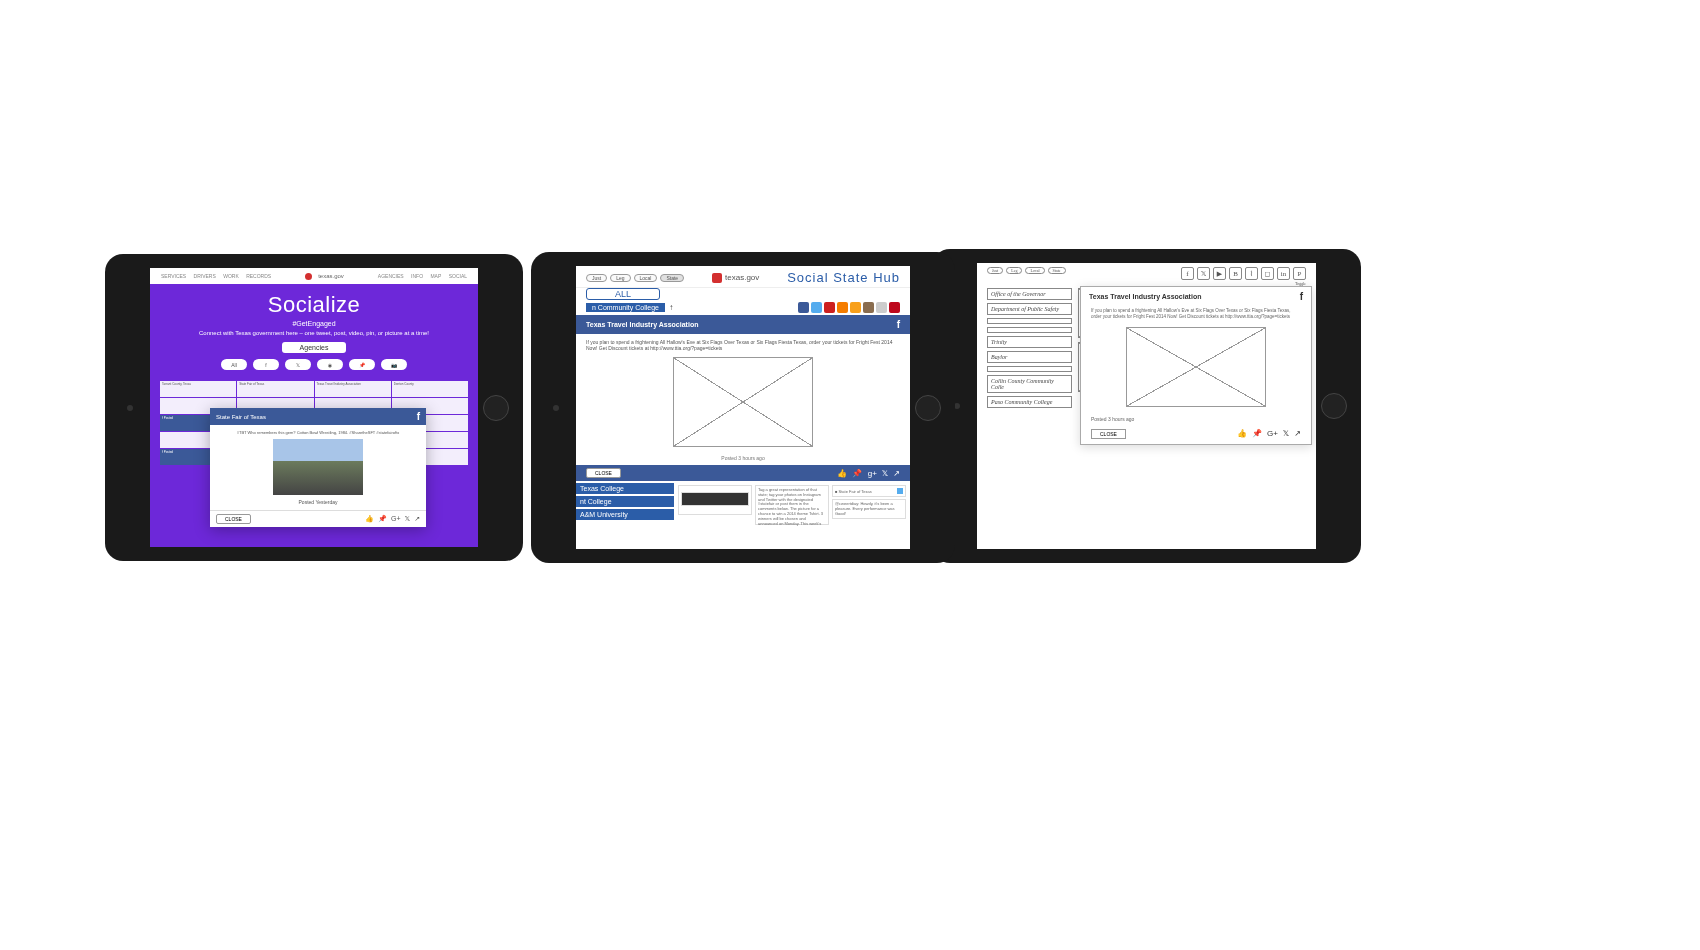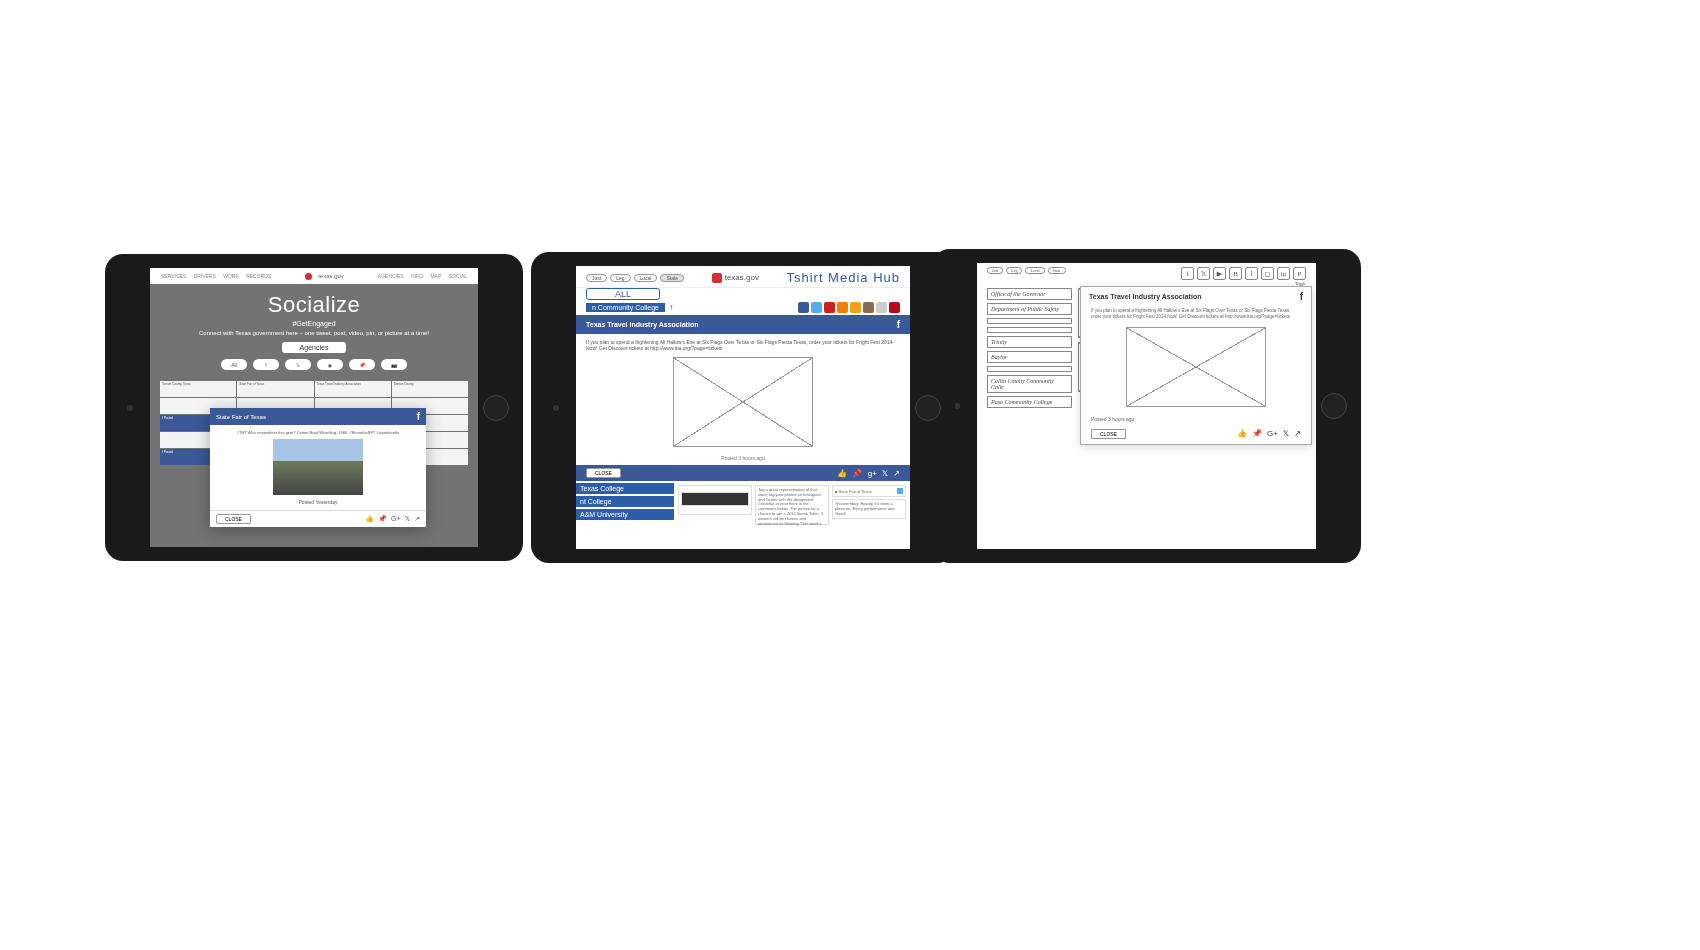--- a/index.html
+++ b/index.html
@@ -40,21 +40,21 @@
 .screen {
   width: 100%;
   height: 100%;
   background: #fff;
   overflow: hidden;
   position: relative;
 }
 
 
 .t1 { left: 105px; top: 254px; width: 418px; height: 307px; z-index: 3; }
-.t1 .screen { background: #737373; }
+.t1 .screen { background: #6d28d9; }
 .t1-nav {
   background: #fff;
   height: 16px;
   display: flex;
   justify-content: space-between;
   align-items: center;
   padding: 0 8px;
   font-size: 5px;
   color: #888;
 }
@@ -465,21 +465,21 @@
       <div class="t2-pills">
         <span class="t2-pill">Just</span>
         <span class="t2-pill">Leg</span>
         <span class="t2-pill">Local</span>
         <span class="t2-pill active">State</span>
       </div>
       <div class="t2-brand">
         <span class="t2-brand-icon"></span>
         <span>texas.gov</span>
       </div>
-      <span class="t2-hub-title">Tshirt Media Hub</span>
+      <span class="t2-hub-title">Social State Hub</span>
     </div>
     <div class="t2-row2">
       <span class="t2-all-pill">ALL</span>
       <span></span>
     </div>
     <div class="t2-row3">
       <div>
         <span class="t2-crumb">n Community College</span>
         <span class="t2-arrow">↑</span>
       </div>

